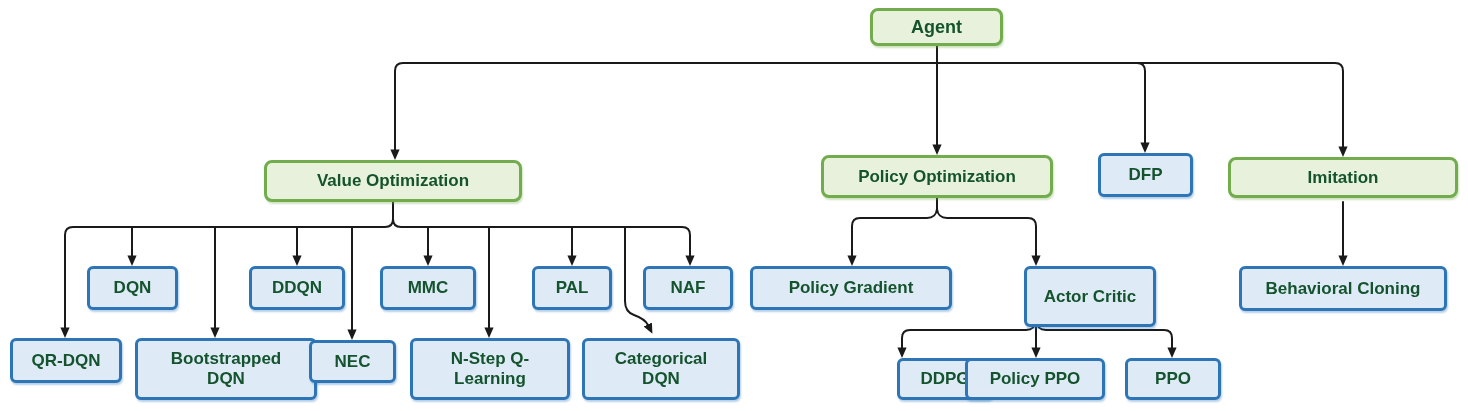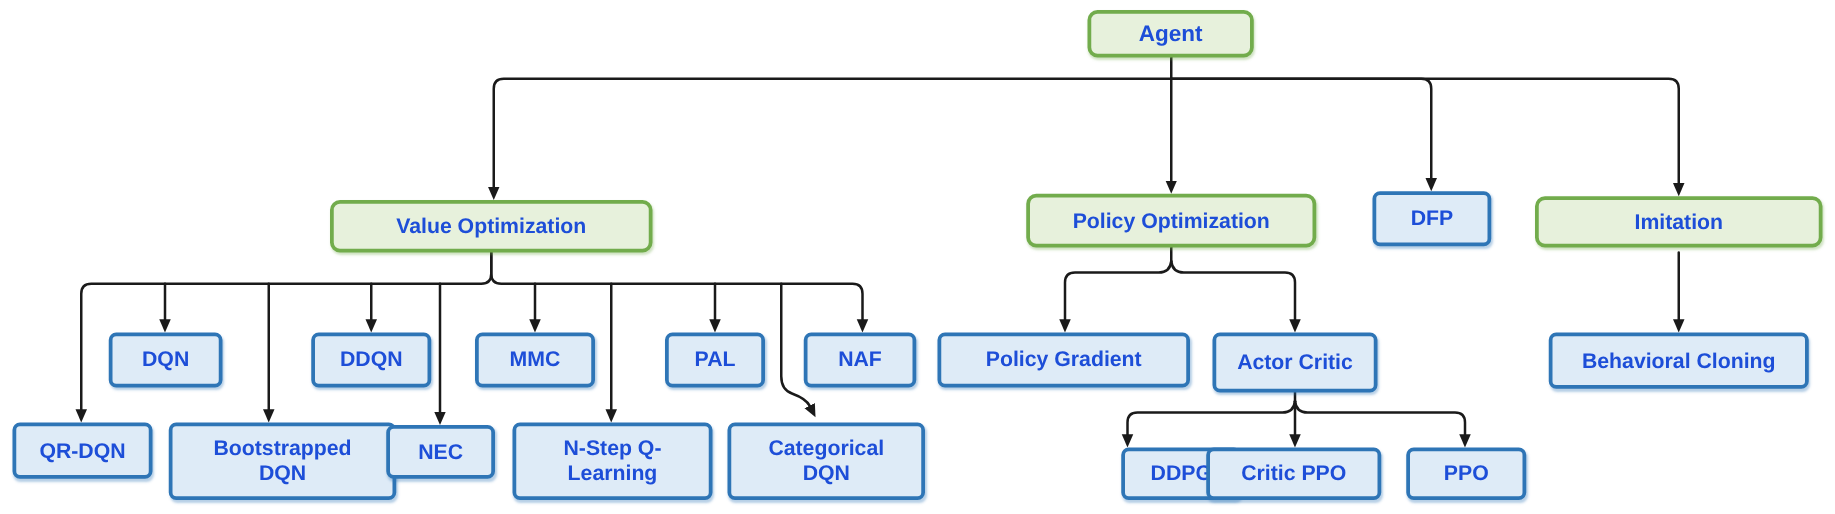--- a/index.html
+++ b/index.html
@@ -17,21 +17,21 @@
     width: 1468px; height: 411px;
   }
   .node {
     position: absolute;
     box-sizing: border-box;
     display: flex;
     align-items: center;
     justify-content: center;
     text-align: center;
     font-weight: bold;
-    color: #1d4ed8;
+    color: #14532d;
     font-size: 17px;
     line-height: 1.15;
     padding: 2px 14px;
     z-index: 2;
   }
   .node.category {
     background: var(--category-fill, #E7F1DC);
     border: 3px solid var(--category-border, #72AC4C);
     border-radius: 8px;
     box-shadow: 1px 2px 2px rgba(114,172,76,0.35);
@@ -93,25 +93,25 @@
   <div class="node category" style="left:821px;  top:155px; width:232px; height:43px;">Policy Optimization</div>
   <div class="node algorithm" style="left:1098px; top:153px; width:95px;  height:44px;">DFP</div>
   <div class="node category" style="left:1228px; top:157px; width:230px; height:41px;">Imitation</div>
 
   <div class="node algorithm" style="left:249px; top:266px; width:96px;  height:44px;">DDQN</div>
   <div class="node algorithm" style="left:87px;  top:266px; width:91px;  height:44px;">DQN</div>
   <div class="node algorithm" style="left:380px; top:266px; width:96px;  height:44px;">MMC</div>
   <div class="node algorithm" style="left:532px; top:266px; width:80px;  height:44px;">PAL</div>
   <div class="node algorithm" style="left:750px; top:266px; width:202px; height:44px;">Policy Gradient</div>
   <div class="node algorithm" style="left:643px; top:266px; width:90px;  height:44px;">NAF</div>
-  <div class="node algorithm" style="left:970px; top:266px; width:132px; height:48px;">Actor Critic</div>
+  <div class="node algorithm" style="left:1024px; top:266px; width:132px; height:61px;">Actor Critic</div>
   <div class="node algorithm" style="left:1239px; top:266px; width:208px; height:45px;">Behavioral Cloning</div>
 
   <div class="node algorithm" style="left:10px;  top:338px; width:112px; height:45px;">QR-DQN</div>
   <div class="node algorithm" style="left:135px; top:338px; width:182px; height:62px;">Bootstrapped DQN</div>
   <div class="node algorithm" style="left:309px; top:340px; width:87px;  height:43px;">NEC</div>
   <div class="node algorithm" style="left:410px; top:338px; width:160px; height:62px;">N-Step Q-Learning</div>
   <div class="node algorithm" style="left:582px; top:338px; width:158px; height:62px;">Categorical DQN</div>
   <div class="node algorithm" style="left:853px; top:358px; width:96px;  height:42px;margin-left:44px;">DDPG</div>
-  <div class="node algorithm" style="left:965px; top:358px; width:140px; height:42px;">Critic PPO</div>
+  <div class="node algorithm" style="left:965px; top:358px; width:140px; height:42px;">Policy PPO</div>
   <div class="node algorithm" style="left:1125px; top:358px; width:96px; height:42px;">PPO</div>
 
 </div>
 
 </body></html>

